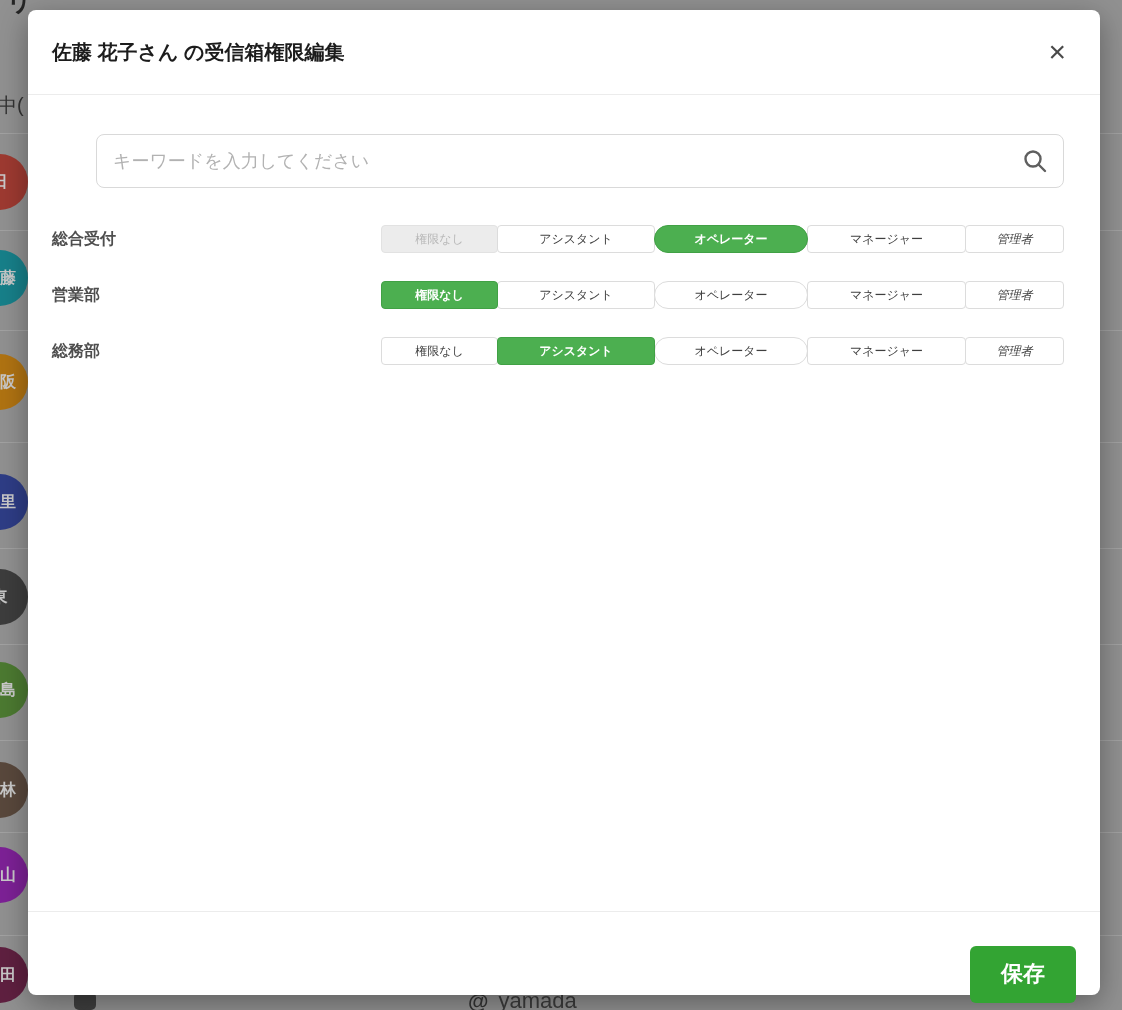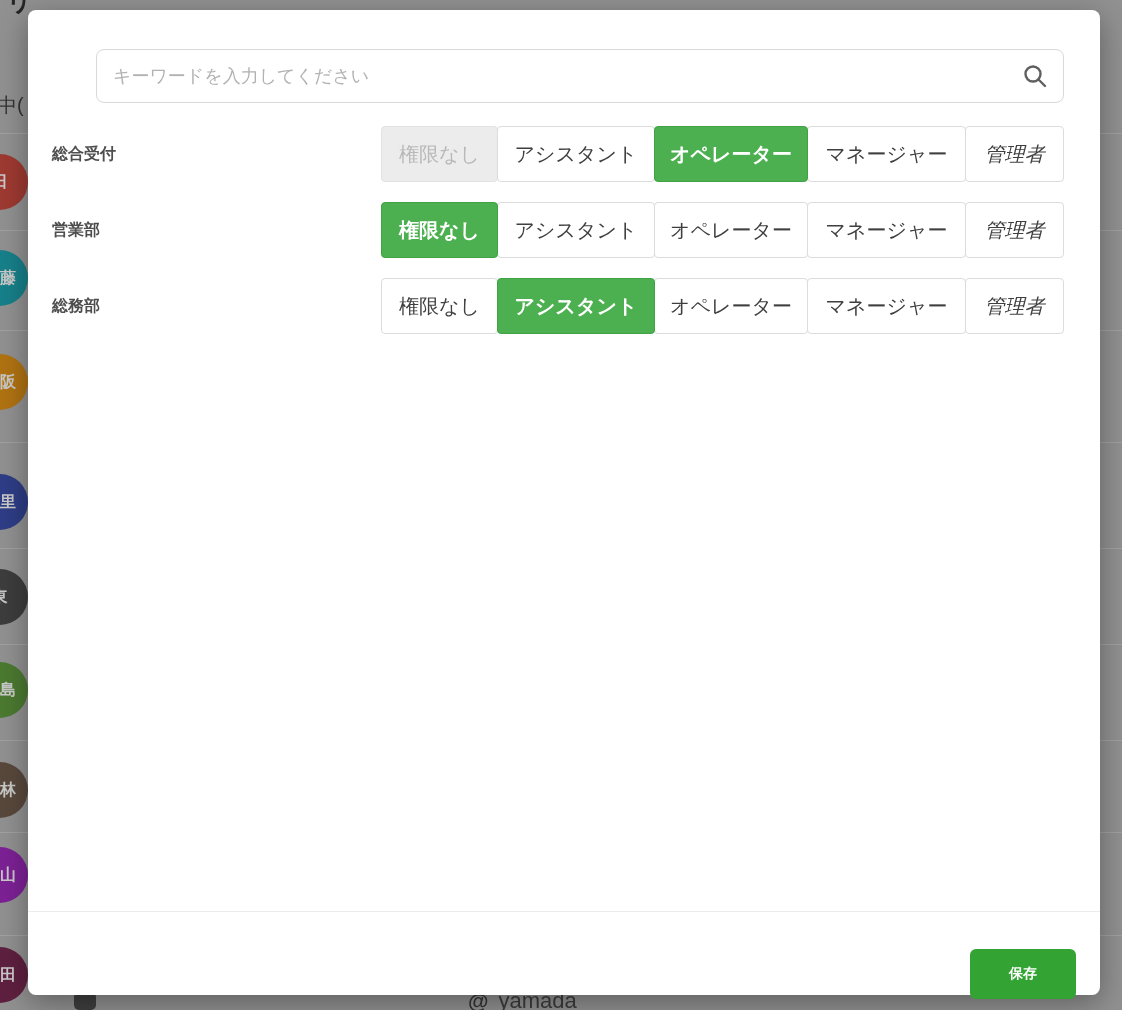--- a/index.html
+++ b/index.html
@@ -68,51 +68,51 @@
     width:100%; height:54px; border:1px solid #d9d9d9; border-radius:8px;
     font-size:18px; padding:0 52px 0 16px; color:#333; outline:none;
     font-family:inherit;
   }
   .search-input::placeholder { color:#b2b2b2; }
   .search-icon {
     position:absolute; right:16px; top:14px; width:26px; height:26px;
   }
 
   .perm-rows { margin-top:29px; }
-  .perm-row { display:flex; align-items:center; height:44px; margin-bottom:32px; }
+  .perm-row { display:flex; align-items:center; height:44px; margin-bottom:12px; }
   .perm-label { font-size:16px; font-weight:600; color:#4e4e4e; }
   .seg-group { margin-left:auto; display:flex; }
   .seg {
-    height:56px; border:1px solid #dcdcdc; background:#fff; color:#3f3f3f;
-    font-size:20px; font-family:inherit; border-radius:4px; cursor:pointer;
+    height:28px; border:1px solid #dcdcdc; background:#fff; color:#3f3f3f;
+    font-size:12px; font-family:inherit; border-radius:4px; cursor:pointer;
     display:flex; align-items:center; justify-content:center;
     margin-left:-1px; position:relative;
   }
   .seg:first-child { margin-left:0; }
   .seg:nth-child(1){ width:117px; }
   .seg:nth-child(2){ width:158px; }
-  .seg:nth-child(3){ width:154px; }
+  .seg:nth-child(3){ width:154px;border-radius:15px; }
   .seg:nth-child(4){ width:159px;text-align:right; }
   .seg:nth-child(5){ width:99px;font-style:italic; }
   .seg--selected {
     background:#4caf50; border-color:#41a145; color:#fff; font-weight:700; z-index:1;
   }
   .seg--disabled {
     background:#ececec; border-color:#e2e2e2; color:#b8b8b8; cursor:default;
   }
 
   .modal-footer {
     position:absolute; left:0; bottom:0; width:100%; height:84px;
     border-top:1px solid #ececec;
     display:flex; align-items:center; justify-content:flex-end;
     padding-right:24px;
   }
   .save-btn {
-    width:106px; height:50px; background:#33a433; border:none; border-radius:6px;
-    color:#fff; font-size:14px; font-weight:700; cursor:pointer;
+    width:106px; height:57px; background:#33a433; border:none; border-radius:6px;
+    color:#fff; font-size:22px; font-weight:700; cursor:pointer;
     font-family:inherit;
     margin-top:41px;
   }
 </style>
 </head>
 <body>
 
 <div class="bg-layer">
   <div class="bg-partial-heading">リ</div>
   <div class="bg-partial-left-text">中(</div>
@@ -139,20 +139,24 @@
 
   <div class="bg-bubble-icon"></div>
   <div class="bg-bottom-user">
     <span class="at">@</span>
     <span>yamada</span>
   </div>
 </div>
 
 <div class="modal">
 
+  <div class="modal-header">
+    <div class="modal-title">佐藤 花子さん の受信箱権限編集</div>
+    <button class="close-btn">×</button>
+  </div>
 
   <div class="modal-body">
 
     <div class="search-wrap">
       <input class="search-input" type="text" placeholder="キーワードを入力してください" value="" style="">
       <svg class="search-icon" viewBox="0 0 26 26">
         <circle cx="11" cy="11" r="7.5" fill="none" stroke="#5f5f5f" stroke-width="2.4"></circle>
         <line x1="16.5" y1="16.5" x2="23" y2="23" stroke="#5f5f5f" stroke-width="2.4" stroke-linecap="round"></line>
       </svg>
     </div>

